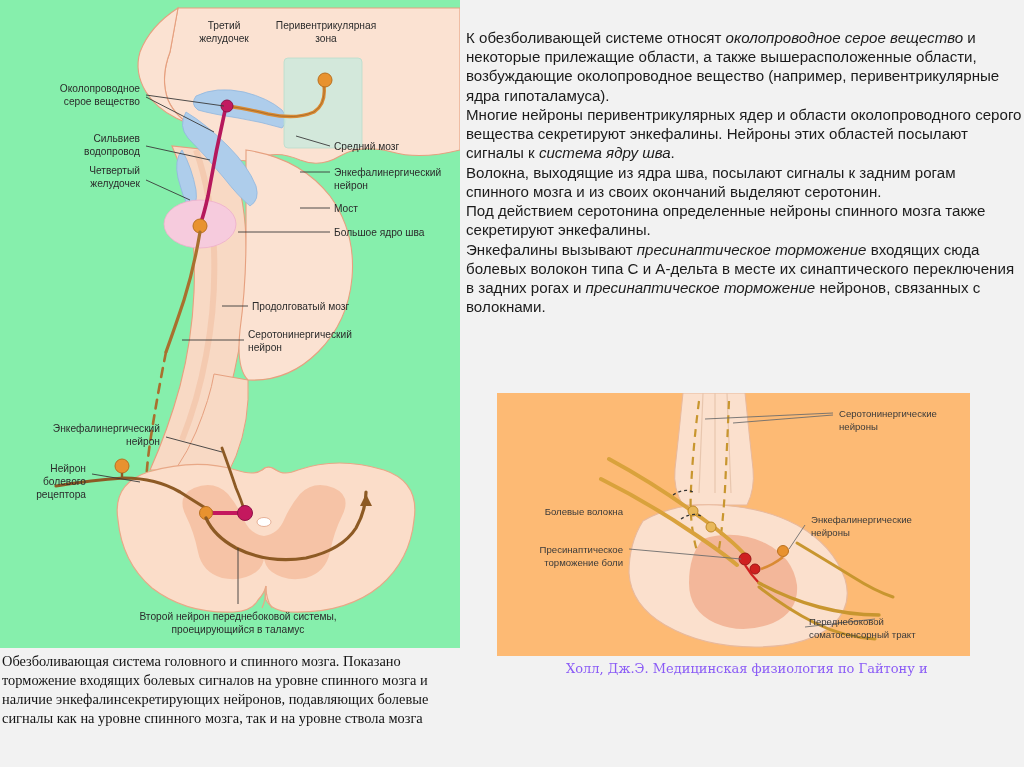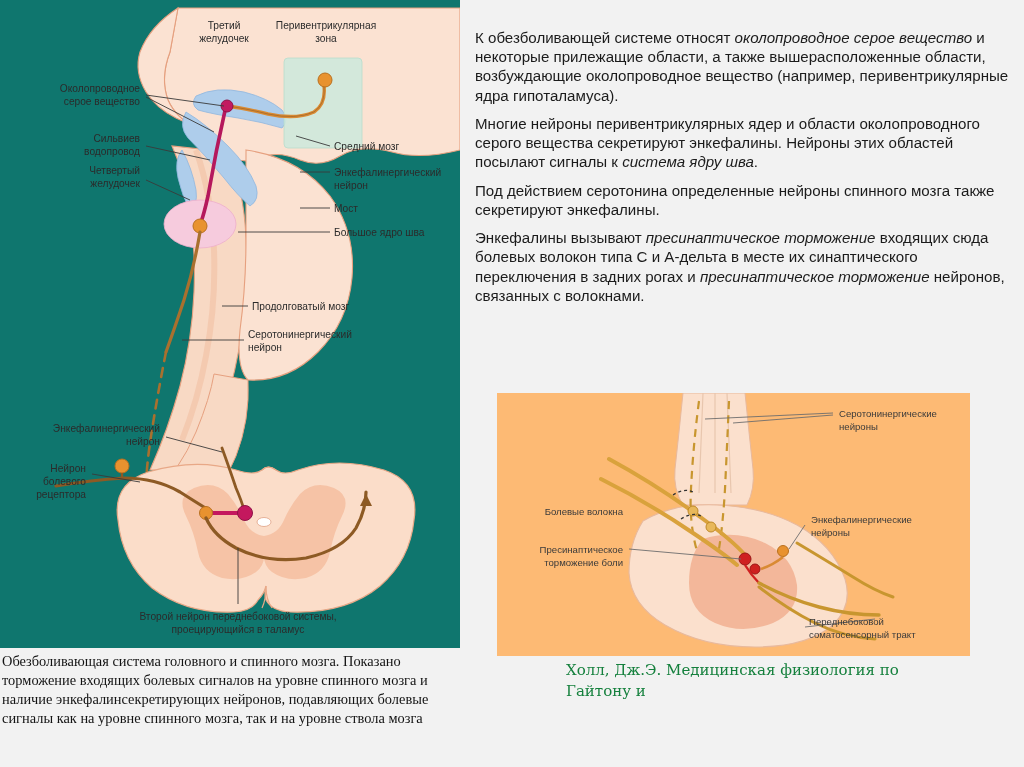--- a/index.html
+++ b/index.html
@@ -9,21 +9,21 @@
     background:#ffffff;
     font-family:"Liberation Sans", sans-serif;
     overflow:hidden;
     position:relative;
   }
   .page{position:absolute;inset:0;background:#f2f2f2;}
 
   
   #brain-panel{
     position:absolute;left:0;top:0;width:460px;height:648px;
-    background:#0f766e;overflow:hidden;
+    background:#86efac;overflow:hidden;
   }
   #brain-svg,#cord-svg,#inset-svg{display:block;}
 
   
   #right-col{
     position:absolute;left:466px;top:6px;width:556px;
   }
   #deck-title{
     font-family:"DejaVu Serif","Liberation Serif",serif;
     font-weight:700;
@@ -34,39 +34,39 @@
     margin:6px 0 0 14px;
     width:520px;
   }
   #body-text{
     margin:22px 0 0 0;
     font-size:15.1px;
     line-height:1.275;
     color:#1b1b1b;
     width:556px;
   }
-  #body-text p{margin:9px;}
+  #body-text p{margin:0;}
   #body-text i{font-style:italic;}
 
   
   #inset-panel{
     position:absolute;left:497px;top:393px;width:473px;height:263px;
     background:#fdba74;overflow:hidden;
   }
 
   
   #bottom-caption{
     position:absolute;left:2px;top:652px;width:474px;
     font-family:Liberation Serif, serif;
     font-size:14.4px;line-height:1.33;color:#131313;
   }
   #citation{
     position:absolute;left:566px;top:660px;width:400px;
     font-family:"DejaVu Serif","Liberation Serif",serif;
-    font-size:15px;line-height:1.42;color:#15803d;
+    font-size:13px;line-height:1.42;color:#8b5cf6;
   }
 
   
   .lbl{font-family:"Liberation Sans",sans-serif;font-size:10.2px;fill:#2b2b2b;}
   .lbl-in{font-family:"Liberation Sans",sans-serif;font-size:9.6px;fill:#3a3a3a;}
   .lead{stroke:#3a3a3a;stroke-width:.9;fill:none;}
   .lead-g{stroke:#6d6d6d;stroke-width:.9;fill:none;}
 </style>
 </head>
 <body>
@@ -216,20 +216,21 @@
         <text class="lbl" x="238" y="633" text-anchor="middle">проецирующийся в таламус</text>
       </g>
     </svg>
   </div>
 
   <div id="right-col">
     <div id="deck-title"></div>
     <div id="body-text">
         <p><span>К обезболивающей системе относят </span><i>околопроводное серое вещество</i><span> и некоторые  прилежащие области, а также вышерасположенные области, возбуждающие околопроводное вещество (например, перивентрикулярные ядра гипоталамуса).</span></p>
         <p><span>Многие нейроны перивентрикулярных ядер и области околопроводного серого вещества секретируют энкефалины. Нейроны этих областей посылают сигналы к </span><i>система ядру шва</i><span>.</span></p>
+        <p><span>Волокна, выходящие из ядра шва, посылают сигналы к задним рогам спинного мозга и из своих окончаний выделяют серотонин.</span></p>
         <p><span>Под действием серотонина определенные нейроны спинного мозга также секретируют энкефалины.</span></p>
         <p><span>Энкефалины вызывают </span><i>пресинаптическое торможение</i><span> входящих сюда болевых волокон типа С и А-дельта в месте их синаптического переключения в задних рогах и </span><i>пресинаптическое торможение</i><span> нейронов, связанных с волокнами.</span></p>
       </div>
   </div>
 
   <div id="inset-panel">
     <svg id="inset-svg" width="473" height="263" viewBox="0 0 473 263">
 
       <path d="M186 0 Q182 40 178 76 Q176 96 186 112 L250 112
                Q258 96 256 76 Q252 40 248 0 Z" fill="#fbe0cd" stroke="#e8b99d" stroke-width="1"></path>

